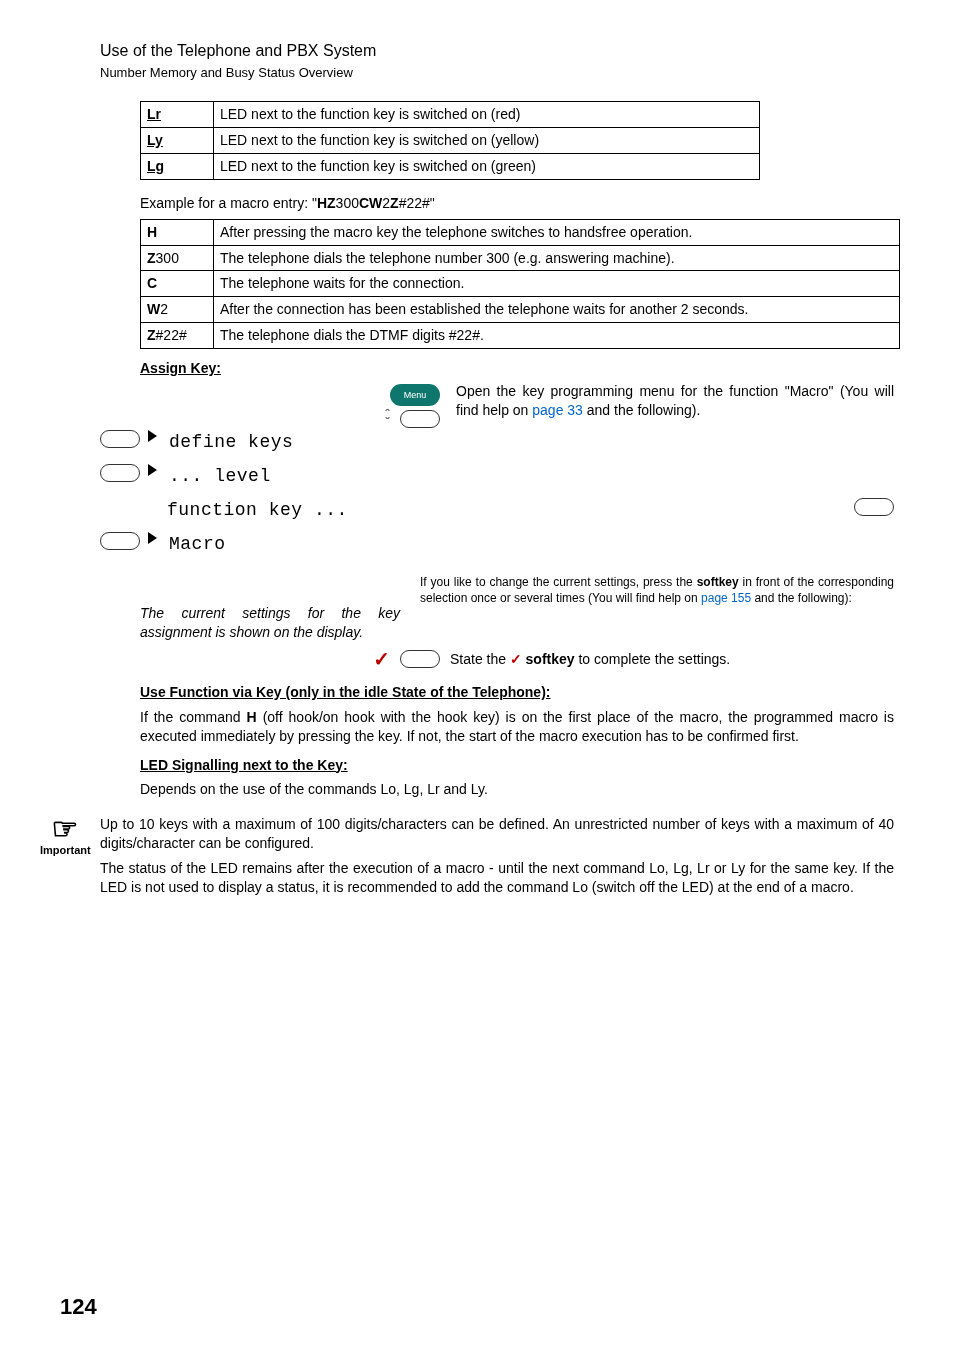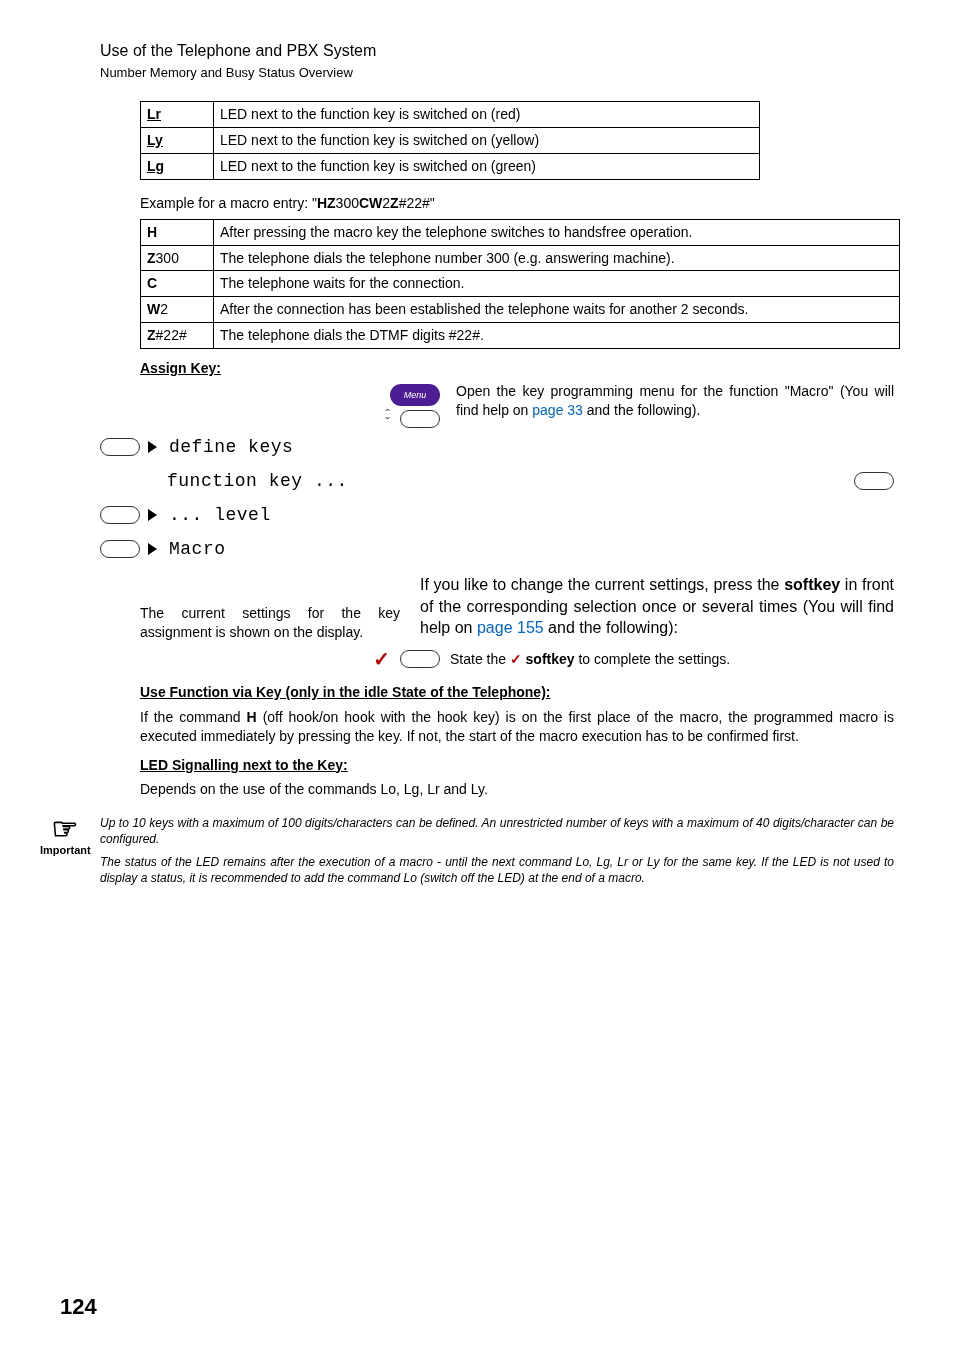--- a/index.html
+++ b/index.html
@@ -64,21 +64,20 @@
   .subhead {
     font-weight: bold;
     text-decoration: underline;
     margin: 10px 0 4px 40px;
   }
   .steps {
     margin-left: 0;
   }
   .step-row {
     display: flex;
-    align-items: center;
     min-height: 34px;
     gap: 8px;
   }
   .left-pill {
     width: 38px;
     height: 16px;
     border: 1.5px solid #333;
     border-radius: 10px;
     flex-shrink: 0;
     background: #fff;
@@ -107,25 +106,24 @@
     width: 38px;
     height: 16px;
     border: 1.5px solid #333;
     border-radius: 10px;
     flex-shrink: 0;
     background: #fff;
   }
   .menu-btn {
     width: 50px;
     height: 22px;
-    background: #4c1d95;
+    background: #0f766e;
     border-radius: 11px;
     color: #fff;
     font-size: 9px;
-    font-style: italic;
     display: flex;
     align-items: center;
     justify-content: center;
     flex-shrink: 0;
   }
   .updown {
     display: flex;
     flex-direction: column;
     align-items: center;
     line-height: 8px;
@@ -138,27 +136,28 @@
     flex: 1;
   }
   .two-col {
     display: flex;
     gap: 20px;
     margin-left: 40px;
     margin-top: 8px;
   }
   .col-left {
     width: 260px;
+    font-style: italic;
     font-size: 14px;
     text-align: justify;
     padding-top: 30px;
   }
   .col-right {
     flex: 1;
-    font-size: 16px;
+    font-size: 12px;
     text-align: justify;
   }
   .col-right ul {
     margin: 4px 0;
     padding-left: 18px;
   }
   .col-right li {
     text-align: justify;
     margin-bottom: 2px;
   }
@@ -189,23 +188,22 @@
     flex-shrink: 0;
     font-size: 11px;
     font-weight: bold;
     text-align: center;
   }
   .hand {
     font-size: 30px;
     line-height: 28px;
   }
   .important-text {
-    font-style: italic;
-    text-align: justify;
-    font-size: 12px;
+    text-align: justify;
+    font-size: 14px;
     flex: 1;
   }
   .page-num {
     position: absolute;
     bottom: 30px;
     left: 60px;
     font-size: 22px;
     font-weight: bold;
     margin-top: 19px;
   }
@@ -306,30 +304,30 @@
   </div>
 </div>
 
 <div class="steps">
   <div class="step-row">
     <div class="left-pill"></div>
     <span class="arrow"></span>
     <span class="lcd">define keys</span>
   </div>
   <div class="step-row">
+    <div class="left-pill"></div>
+    <span class="arrow"></span>
+    <span class="lcd">... level</span>
+  </div>
+  <div class="step-row">
     <div class="left-gap"></div>
     <span style="width:13px;display:inline-block"></span>
     <span class="lcd">function key ...</span>
     <div style="flex:1"></div>
     <div class="right-pill" style="margin-right:0"></div>
-  </div>
-  <div class="step-row">
-    <div class="left-pill"></div>
-    <span class="arrow"></span>
-    <span class="lcd">... level</span>
   </div>
   <div class="step-row">
     <div class="left-pill"></div>
     <span class="arrow"></span>
     <span class="lcd">Macro</span>
   </div>
 </div>
 
 <div class="two-col">
   <div class="col-left">The current settings for the key assignment is shown on the display.</div>

